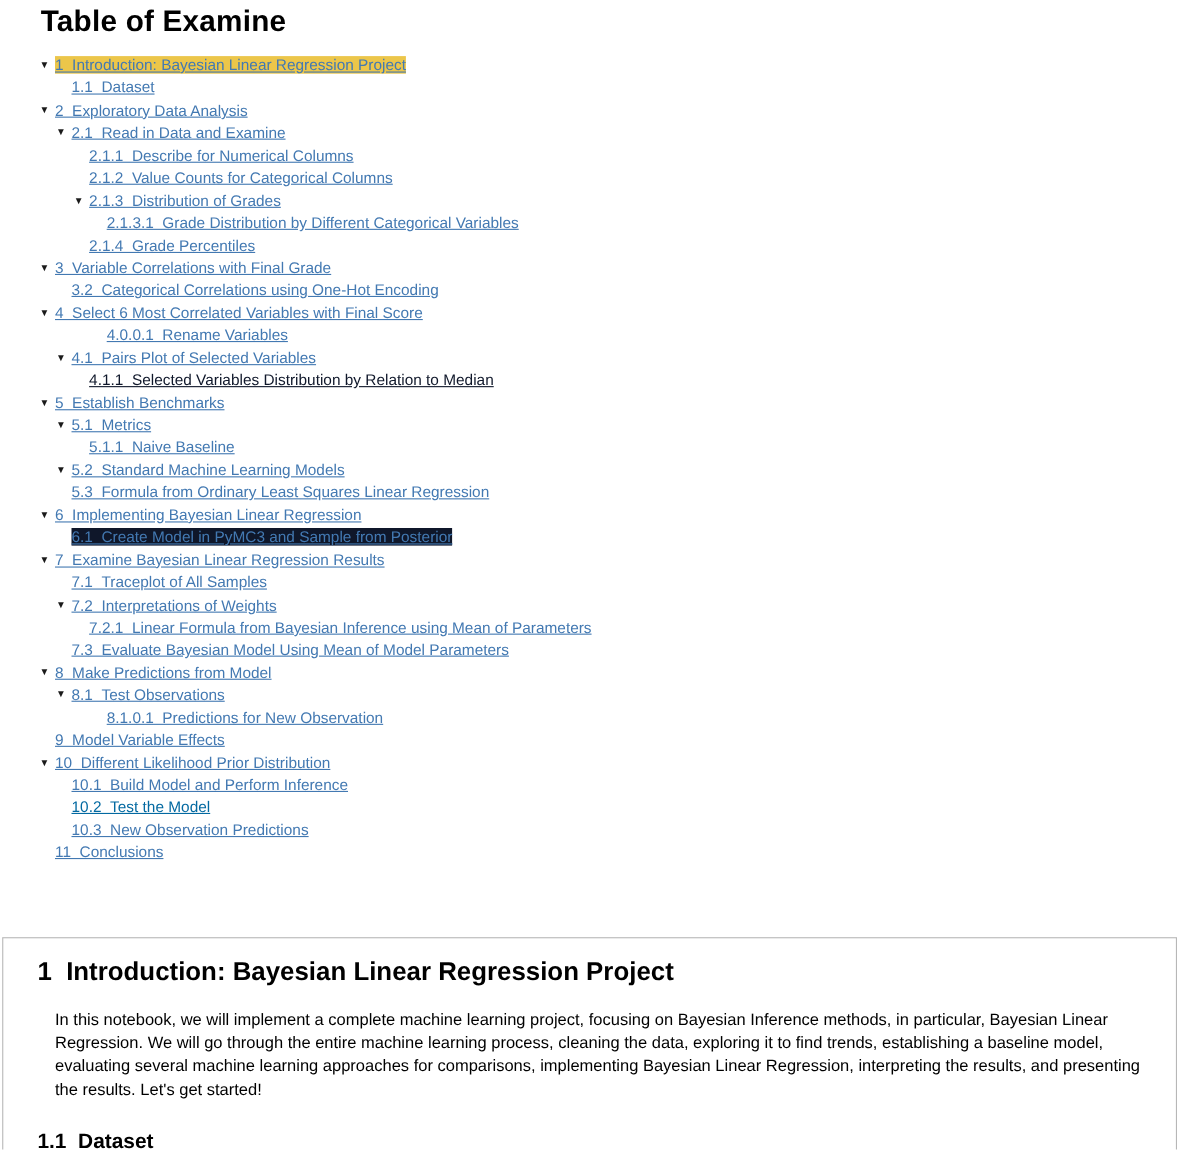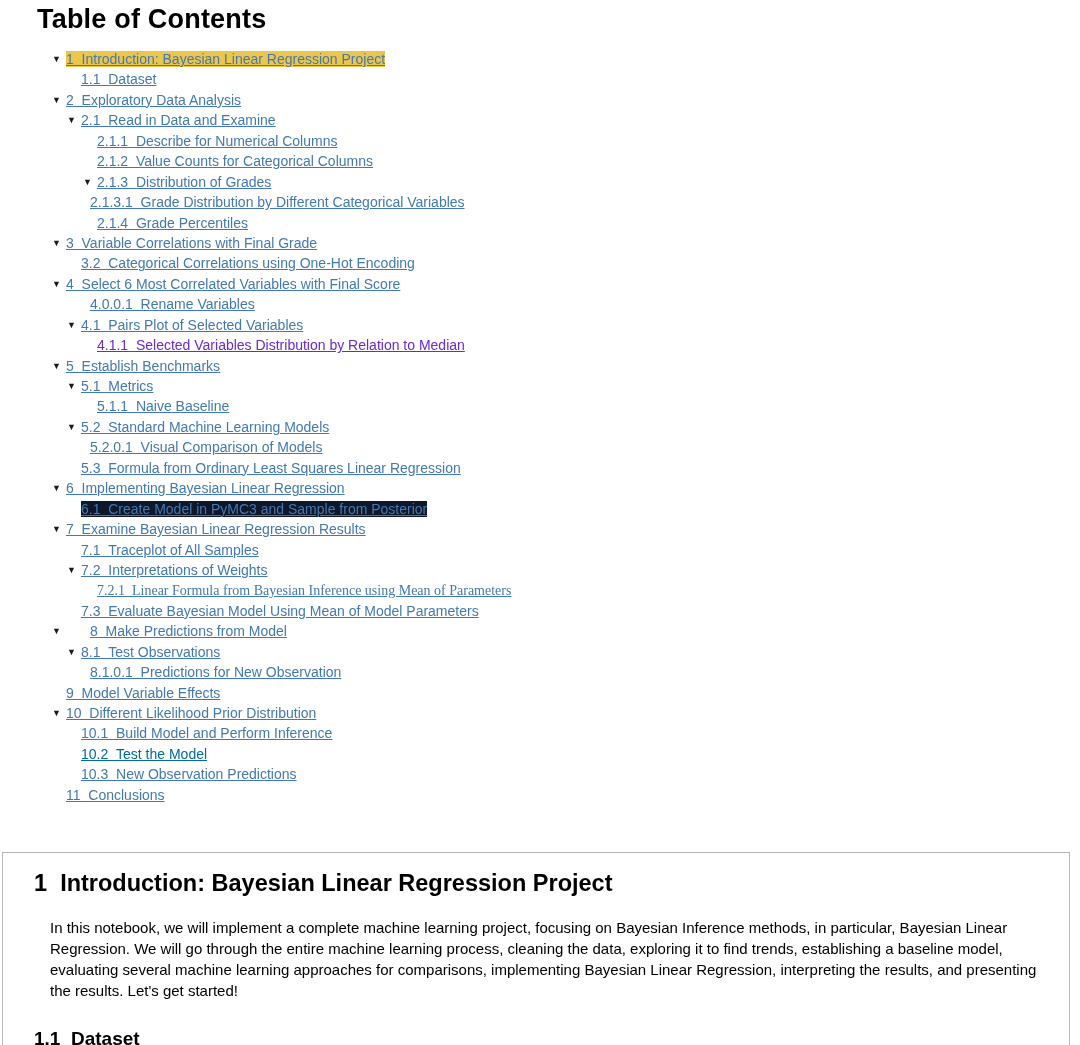--- a/index.html
+++ b/index.html
@@ -11,26 +11,26 @@
     overflow: hidden;
     position: relative;
   }
 
   
   .toc-title {
     position: absolute; left: 37px; top: 4px;
     font-size: 27px; font-weight: bold; color: #000;
     margin: 0; letter-spacing: 0.2px;
   }
-  .toc-list { position: absolute; left: 16px; top: 49px; width: 1000px; }
+  .toc-list { position: absolute; left: 0; top: 49px; width: 1000px; }
   .toc-item { height: 20.45px; line-height: 20.45px; }
   .toc-item.lvl-1 { padding-left: 50px; }
   .toc-item.lvl-2 { padding-left: 65px; }
   .toc-item.lvl-3 { padding-left: 81px; }
-  .toc-item.lvl-4 { padding-left: 74px; }
+  .toc-item.lvl-4 { padding-left: 97px; }
   .toc-item .arrow {
     display: inline-block; width: 14px; margin-left: -14px;
     font-size: 9px; vertical-align: 2px; cursor: pointer;
   }
   .toc-item a {
     font-size: 14px; text-decoration: underline; cursor: pointer;
   }
 
   
   .content-panel {
@@ -49,52 +49,51 @@
     margin: 16px; max-width: 1032px;
   }
   .subsection-heading {
     font-size: 19px; font-weight: bold; color: #000;
     margin: 27px 0 0 0;
   }
 </style>
 </head>
 <body>
 
-<h1 class="toc-title">Table of Contents</h1>
+<h1 class="toc-title">Table of Examine</h1>
 
 <div class="toc-list">
     <div class="toc-item lvl-1"><span class="arrow" style="color: rgb(26, 26, 26);">▼</span><a style="color: rgb(67, 121, 178); background-color: rgb(236, 198, 74);">1&nbsp;&nbsp;Introduction: Bayesian Linear Regression Project</a></div>
     <div class="toc-item lvl-2"><a style="color: rgb(67, 121, 178);">1.1&nbsp;&nbsp;Dataset</a></div>
     <div class="toc-item lvl-1"><span class="arrow" style="color: rgb(26, 26, 26);">▼</span><a style="color: rgb(67, 121, 178);">2&nbsp;&nbsp;Exploratory Data Analysis</a></div>
     <div class="toc-item lvl-2"><span class="arrow" style="color: rgb(26, 26, 26);">▼</span><a style="color: rgb(67, 121, 178);">2.1&nbsp;&nbsp;Read in Data and Examine</a></div>
     <div class="toc-item lvl-3"><a style="color: rgb(67, 121, 178);">2.1.1&nbsp;&nbsp;Describe for Numerical Columns</a></div>
     <div class="toc-item lvl-3"><a style="color: rgb(67, 121, 178);">2.1.2&nbsp;&nbsp;Value Counts for Categorical Columns</a></div>
     <div class="toc-item lvl-3"><span class="arrow" style="color: rgb(26, 26, 26);">▼</span><a style="color: rgb(67, 121, 178);">2.1.3&nbsp;&nbsp;Distribution of Grades</a></div>
     <div class="toc-item lvl-4"><a style="color: rgb(67, 121, 178);">2.1.3.1&nbsp;&nbsp;Grade Distribution by Different Categorical Variables</a></div>
     <div class="toc-item lvl-3"><a style="color: rgb(67, 121, 178);">2.1.4&nbsp;&nbsp;Grade Percentiles</a></div>
     <div class="toc-item lvl-1"><span class="arrow" style="color: rgb(26, 26, 26);">▼</span><a style="color: rgb(67, 121, 178);">3&nbsp;&nbsp;Variable Correlations with Final Grade</a></div>
     <div class="toc-item lvl-2"><a style="color: rgb(67, 121, 178);">3.2&nbsp;&nbsp;Categorical Correlations using One-Hot Encoding</a></div>
     <div class="toc-item lvl-1"><span class="arrow" style="color: rgb(26, 26, 26);">▼</span><a style="color: rgb(67, 121, 178);">4&nbsp;&nbsp;Select 6 Most Correlated Variables with Final Score</a></div>
     <div class="toc-item lvl-4"><a style="color: rgb(67, 121, 178);">4.0.0.1&nbsp;&nbsp;Rename Variables</a></div>
     <div class="toc-item lvl-2"><span class="arrow" style="color: rgb(26, 26, 26);">▼</span><a style="color: rgb(67, 121, 178);">4.1&nbsp;&nbsp;Pairs Plot of Selected Variables</a></div>
-    <div class="toc-item lvl-3"><a style="color: #6d28d9;">4.1.1&nbsp;&nbsp;Selected Variables Distribution by Relation to Median</a></div>
+    <div class="toc-item lvl-3"><a style="color: #0f172a;">4.1.1&nbsp;&nbsp;Selected Variables Distribution by Relation to Median</a></div>
     <div class="toc-item lvl-1"><span class="arrow" style="color: rgb(26, 26, 26);">▼</span><a style="color: rgb(67, 121, 178);">5&nbsp;&nbsp;Establish Benchmarks</a></div>
     <div class="toc-item lvl-2"><span class="arrow" style="color: rgb(26, 26, 26);">▼</span><a style="color: rgb(67, 121, 178);">5.1&nbsp;&nbsp;Metrics</a></div>
     <div class="toc-item lvl-3"><a style="color: rgb(67, 121, 178);">5.1.1&nbsp;&nbsp;Naive Baseline</a></div>
     <div class="toc-item lvl-2"><span class="arrow" style="color: rgb(26, 26, 26);">▼</span><a style="color: rgb(67, 121, 178);">5.2&nbsp;&nbsp;Standard Machine Learning Models</a></div>
-    <div class="toc-item lvl-4"><a style="color: rgb(67, 121, 178);">5.2.0.1&nbsp;&nbsp;Visual Comparison of Models</a></div>
     <div class="toc-item lvl-2"><a style="color: rgb(67, 121, 178);">5.3&nbsp;&nbsp;Formula from Ordinary Least Squares Linear Regression</a></div>
     <div class="toc-item lvl-1"><span class="arrow" style="color: rgb(26, 26, 26);">▼</span><a style="color: rgb(67, 121, 178);">6&nbsp;&nbsp;Implementing Bayesian Linear Regression</a></div>
     <div class="toc-item lvl-2"><a style="color: rgb(67, 121, 178); background-color: #0f172a;">6.1&nbsp;&nbsp;Create Model in PyMC3 and Sample from Posterior</a></div>
     <div class="toc-item lvl-1"><span class="arrow" style="color: rgb(26, 26, 26);">▼</span><a style="color: rgb(67, 121, 178);">7&nbsp;&nbsp;Examine Bayesian Linear Regression Results</a></div>
     <div class="toc-item lvl-2"><a style="color: rgb(67, 121, 178);">7.1&nbsp;&nbsp;Traceplot of All Samples</a></div>
     <div class="toc-item lvl-2"><span class="arrow" style="color: rgb(26, 26, 26);">▼</span><a style="color: rgb(67, 121, 178);">7.2&nbsp;&nbsp;Interpretations of Weights</a></div>
-    <div class="toc-item lvl-3"><a style="color: rgb(67, 121, 178); font-family: Liberation Serif, serif;">7.2.1&nbsp;&nbsp;Linear Formula from Bayesian Inference using Mean of Parameters</a></div>
+    <div class="toc-item lvl-3"><a style="color: rgb(67, 121, 178);">7.2.1&nbsp;&nbsp;Linear Formula from Bayesian Inference using Mean of Parameters</a></div>
     <div class="toc-item lvl-2"><a style="color: rgb(67, 121, 178);">7.3&nbsp;&nbsp;Evaluate Bayesian Model Using Mean of Model Parameters</a></div>
-    <div class="toc-item lvl-1"><span class="arrow" style="color: rgb(26, 26, 26);">▼</span><a style="color: rgb(67, 121, 178); margin-left: 24px;">8&nbsp;&nbsp;Make Predictions from Model</a></div>
+    <div class="toc-item lvl-1"><span class="arrow" style="color: rgb(26, 26, 26);">▼</span><a style="color: rgb(67, 121, 178);">8&nbsp;&nbsp;Make Predictions from Model</a></div>
     <div class="toc-item lvl-2"><span class="arrow" style="color: rgb(26, 26, 26);">▼</span><a style="color: rgb(67, 121, 178);">8.1&nbsp;&nbsp;Test Observations</a></div>
     <div class="toc-item lvl-4"><a style="color: rgb(67, 121, 178);">8.1.0.1&nbsp;&nbsp;Predictions for New Observation</a></div>
     <div class="toc-item lvl-1"><a style="color: rgb(67, 121, 178);">9&nbsp;&nbsp;Model Variable Effects</a></div>
     <div class="toc-item lvl-1"><span class="arrow" style="color: rgb(26, 26, 26);">▼</span><a style="color: rgb(67, 121, 178);">10&nbsp;&nbsp;Different Likelihood Prior Distribution</a></div>
     <div class="toc-item lvl-2"><a style="color: rgb(67, 121, 178);">10.1&nbsp;&nbsp;Build Model and Perform Inference</a></div>
     <div class="toc-item lvl-2"><a style="color: #0369a1;">10.2&nbsp;&nbsp;Test the Model</a></div>
     <div class="toc-item lvl-2"><a style="color: rgb(67, 121, 178);">10.3&nbsp;&nbsp;New Observation Predictions</a></div>
     <div class="toc-item lvl-1"><a style="color: rgb(67, 121, 178);">11&nbsp;&nbsp;Conclusions</a></div>
   </div>
 

